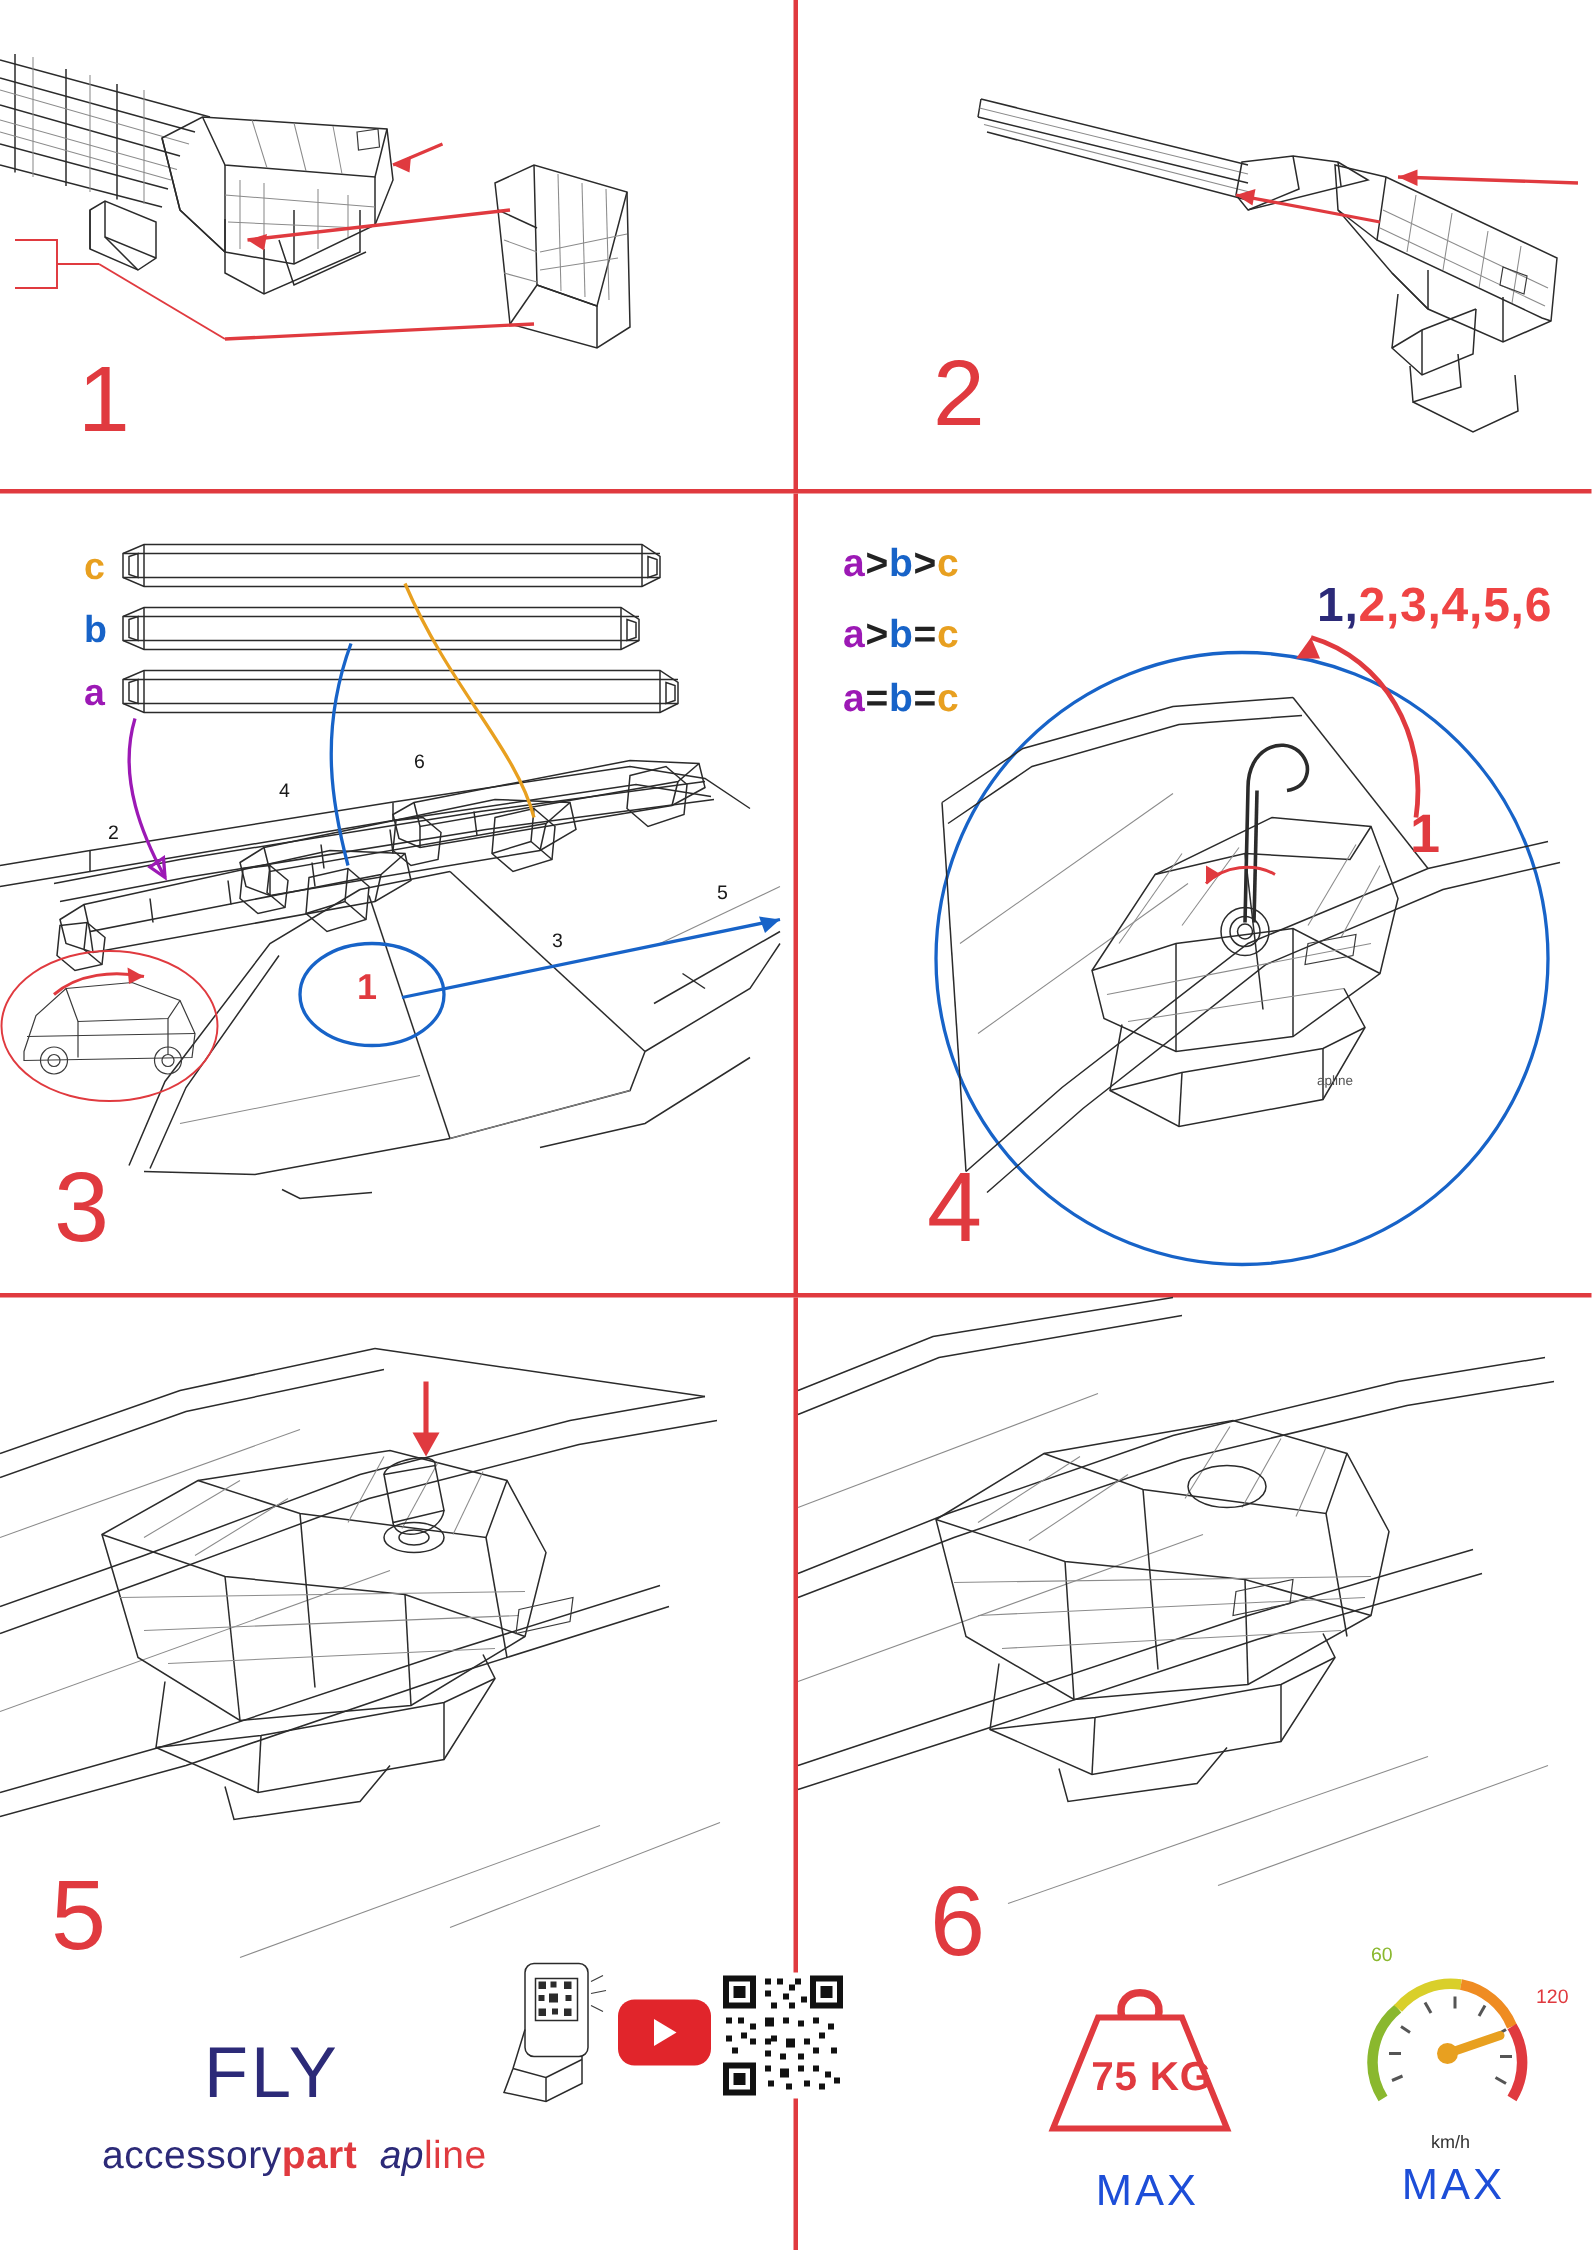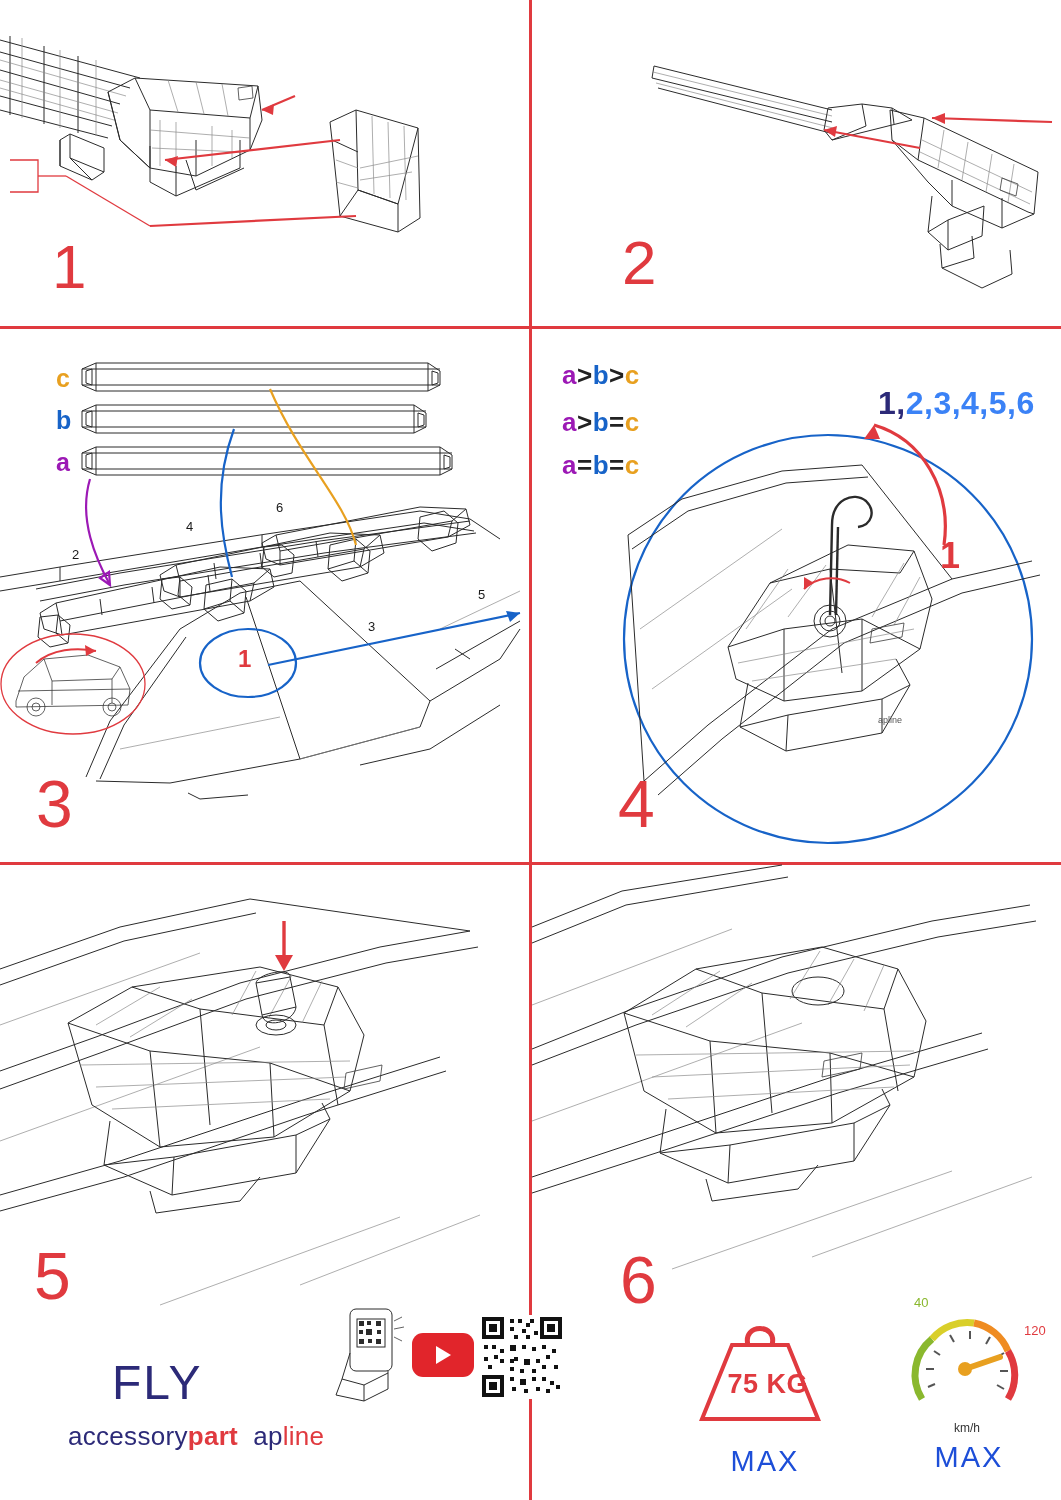--- a/index.html
+++ b/index.html
@@ -31,29 +31,29 @@
   .abc.a{color:#9c19b5;}
 
   .eq{position:absolute;font-size:26px;font-weight:bold;letter-spacing:.5px;}
   .eq .m{color:#9c19b5;}
   .eq .b{color:#1763c8;}
   .eq .o{color:#e8a020;}
   .eq .k{color:#222;}
 
   .seq{position:absolute;font-size:32px;font-weight:bold;letter-spacing:.5px;}
   .seq .s1{color:#2c2a78;}
-  .seq .s2{color:#3b82f6;}
+  .seq .s2{color:#ef4444;}
 
   .bolt{position:absolute;color:#e03a3f;font-size:34px;font-weight:bold;}
   .smalllbl{position:absolute;font-size:13px;color:#1a1a1a;}
   .fly{position:absolute;color:#2c2a78;font-size:48px;letter-spacing:2px;font-family:"Liberation Sans",sans-serif;}
   .tagline{position:absolute;font-size:26px;letter-spacing:.3px;}
   .tagline .a{color:#2c2a78;}
   .tagline .p{color:#e03a3f;font-weight:bold;}
-  .tagline .ap{color:#2c2a78;}
+  .tagline .ap{color:#2c2a78;font-style:italic;}
   .tagline .line{color:#e03a3f;}
 
   .qr{position:absolute;width:84px;height:84px;}
   .yt{position:absolute;width:62px;height:44px;background:#e1252b;border-radius:11px;}
   .yt:after{content:"";position:absolute;left:24px;top:13px;border-left:15px solid #fff;border-top:9px solid transparent;border-bottom:9px solid transparent;}
 
   .maxlbl{position:absolute;font-size:29px;color:#1d4ed8;letter-spacing:2px;}
   .kgtxt{position:absolute;color:#e03a3f;font-size:27px;font-weight:bold;letter-spacing:.5px;}
   .kmh{position:absolute;font-size:12px;color:#333;}
   .sp60{position:absolute;font-size:13px;color:#8ab82e;}
@@ -512,21 +512,21 @@
         <path d="M284 106 l-9 -16 l18 0 z" fill="#e03a3f" stroke="none"></path>
       </g>
 
       <g class="ln2">
           <path d="M346 208 L382 200 L380 216 L344 224 Z"></path>
         </g>
     </svg>
 
     <div class="stepnum big" style="left:34px;top:378px">5</div>
 
-    <div class="fly" style="left:112px;top:490px">FLY</div>
+    <div class="fly" style="left:136px;top:490px">FLY</div>
     <div class="tagline" style="left:68px;top:556px">
       <span class="a">accessory</span><span class="p">part</span><span>&nbsp;&nbsp;</span><span class="ap">ap</span><span class="line">line</span>
     </div>
 
     <svg style="position:absolute;left:330px;top:440px" width="80" height="100" viewBox="0 0 80 100">
       <g class="ln">
         <rect x="20" y="4" width="42" height="62" rx="6"></rect>
         <rect x="27" y="14" width="28" height="28"></rect>
         <path d="M20 48 L12 74 L6 90 L34 96 L58 84 L58 66"></path>
         <path d="M12 74 L34 80 L34 96"></path>
@@ -683,19 +683,19 @@
         <path d="M46 32 L50 39"></path>
           <path d="M66 28 L66 36"></path>
           <path d="M86 34 L82 41"></path>
         <path d="M100 50 L93 54"></path>
           <path d="M104 68 L96 68"></path>
           <path d="M100 86 L93 82"></path>
       </g>
       <path d="M61 66 L96 54" stroke="#e8a020" stroke-width="6" stroke-linecap="round" fill="none"></path>
       <circle cx="61" cy="66" r="7" fill="#e8a020"></circle>
     </svg>
-    <div class="sp60" style="left:382px;top:430px">40</div>
+    <div class="sp60" style="left:382px;top:430px">60</div>
     <div class="sp120" style="left:492px;top:458px">120</div>
     <div class="kmh" style="left:400px;top:556px;width:70px;text-align:center">km/h</div>
     <div class="maxlbl" style="left:390px;top:576px;width:94px;text-align:center">MAX</div>
   </div>
 
 </div>
 
 </body></html>

